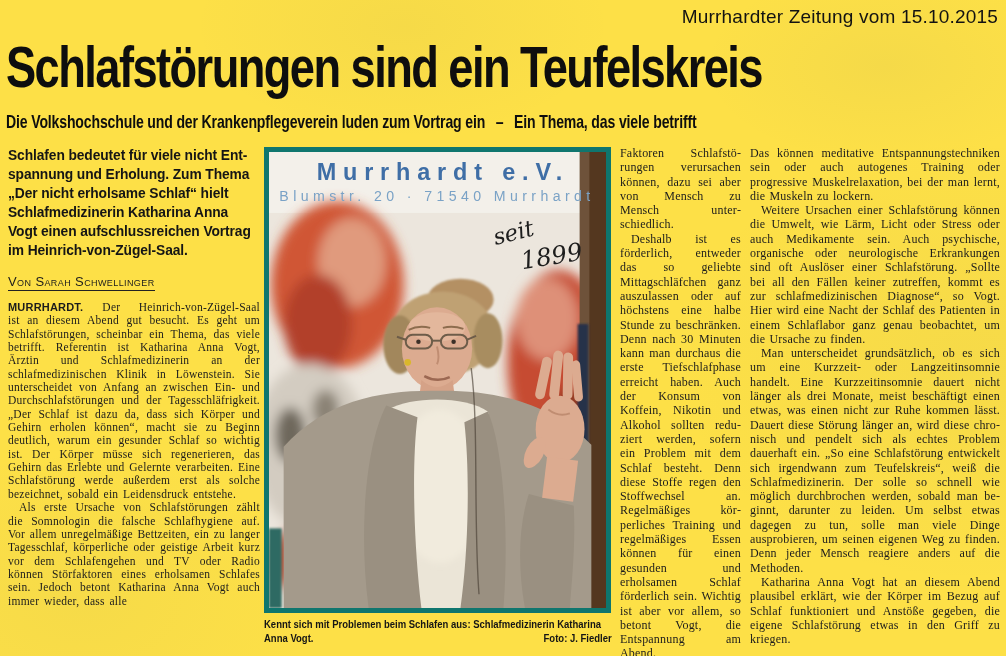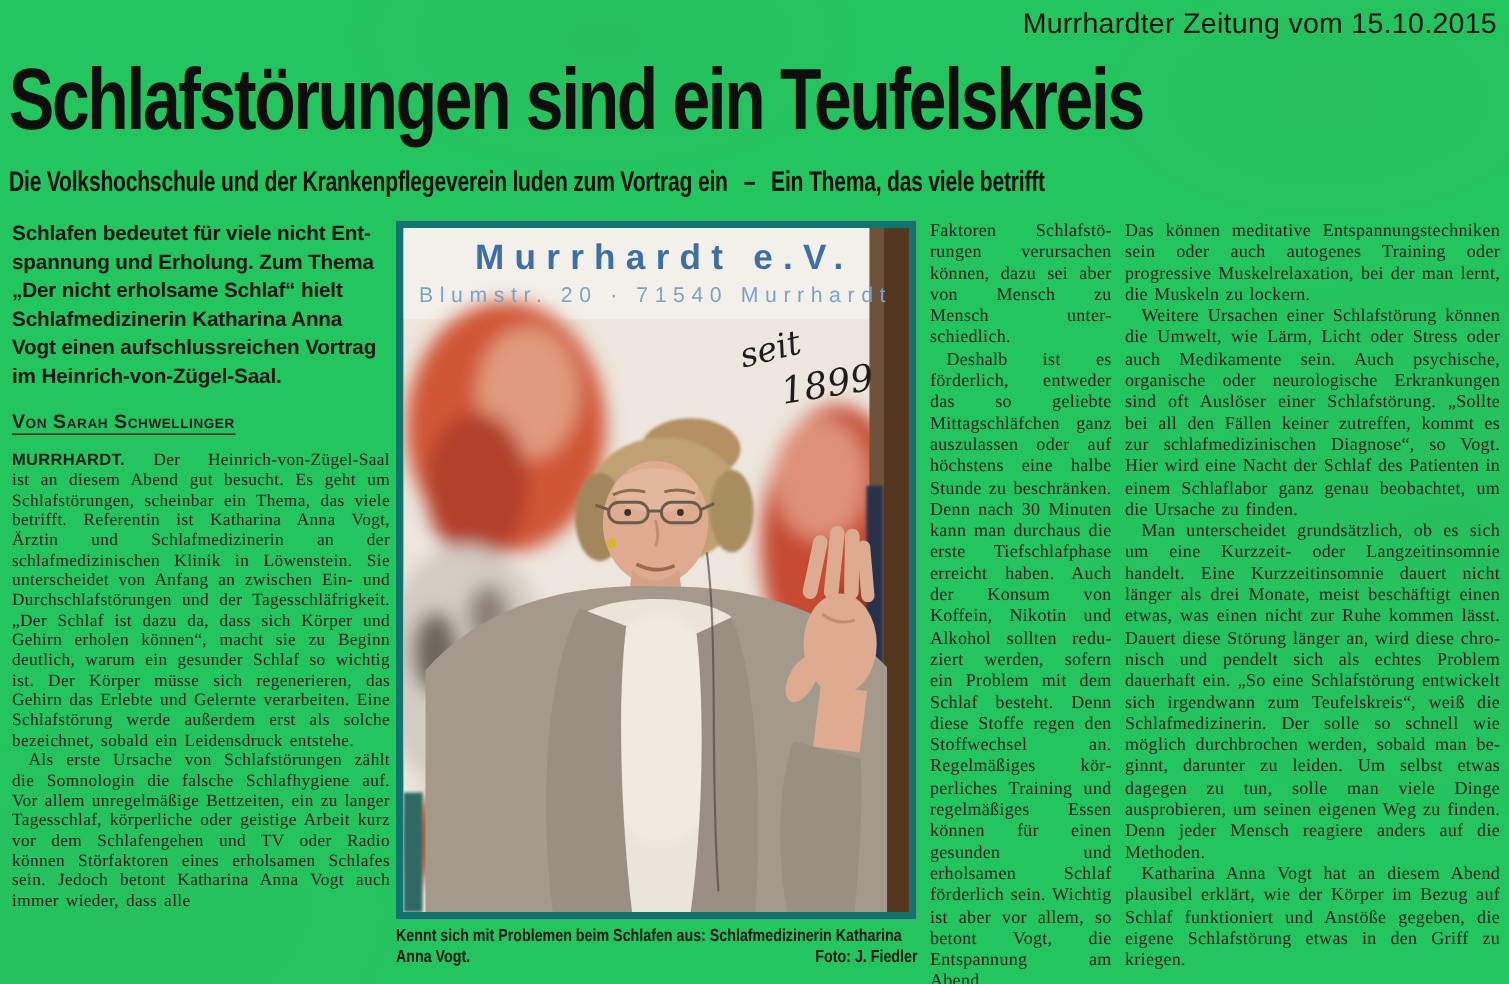--- a/index.html
+++ b/index.html
@@ -1,17 +1,17 @@
 <!DOCTYPE html>
 <html lang="de"><head>
 <meta charset="utf-8">
 <style>
   html,body{margin:0;padding:0;}
   body{background:#9b9b9b;}
-  .page{position:relative;width:1006px;height:656px;background:#22c55e;overflow:hidden;
+  .page{position:relative;width:1006px;height:656px;background:#fde047;overflow:hidden;
         font-family:"Liberation Serif",serif;color:#1c1c1c;}
   .page::before{content:"";position:absolute;inset:0;pointer-events:none;
     background:
       radial-gradient(260px 140px at 88% 10%, rgba(115,118,98,.06), transparent 70%),
       radial-gradient(340px 220px at 8% 92%, rgba(115,118,98,.05), transparent 70%),
       radial-gradient(420px 320px at 96% 55%, rgba(110,105,88,.05), transparent 70%),
       radial-gradient(300px 160px at 40% 4%, rgba(110,105,88,.05), transparent 70%);}
   .masthead-date{position:absolute;top:6px;right:8px;font-family:"Liberation Sans",sans-serif;
       font-size:19px;font-weight:400;color:#121212;letter-spacing:.2px;}
   .headline{position:absolute;top:33px;left:6px;margin:0;font-family:"Liberation Sans",sans-serif;
@@ -20,21 +20,21 @@
   .subheadline{position:absolute;top:111px;left:6px;font-family:"Liberation Sans",sans-serif;
       font-weight:700;font-size:19px;letter-spacing:-.2px;white-space:nowrap;color:#0e0e0e;
       transform:scaleX(.74);transform-origin:left top;}
   .col{position:absolute;top:146px;}
   .col-left{left:8px;width:252px;}
   .col-mid{left:620px;width:121px;}
   .col-right{left:750px;width:250px;}
   .lead{margin:0 0 12px 0;font-family:"Liberation Sans",sans-serif;font-weight:700;
       font-size:13.8px;line-height:19px;letter-spacing:-.1px;color:#151515;}
   .byline-wrap{margin:0 0 11px 0;}
-  .byline{font-family:"Liberation Sans",sans-serif;font-weight:700;font-variant:small-caps;
+  .byline{font-family:"Liberation Sans",sans-serif;font-weight:400;font-variant:small-caps;
       font-size:13px;letter-spacing:.4px;border-bottom:1.5px solid #222;padding-bottom:1px;}
   p.body{margin:0;text-align:justify;hyphens:manual;}
   .col-left p.body{font-size:11.5px;line-height:13.35px;letter-spacing:.25px;word-spacing:1.5px;}
   .col-mid p.body, .col-right p.body{font-size:12px;line-height:14.3px;letter-spacing:.2px;word-spacing:1px;}
   .indent{text-indent:11px;}
   .dateline{font-family:"Liberation Sans",sans-serif;font-weight:700;font-size:11px;
       letter-spacing:.2px;margin-right:19px;}
   figure.photo{position:absolute;left:264px;top:147px;width:347px;height:466px;margin:0;
       border:5px solid #0f766e;box-sizing:border-box;background:#ece6dd;}
   figure.photo svg{display:block;width:100%;height:100%;}

